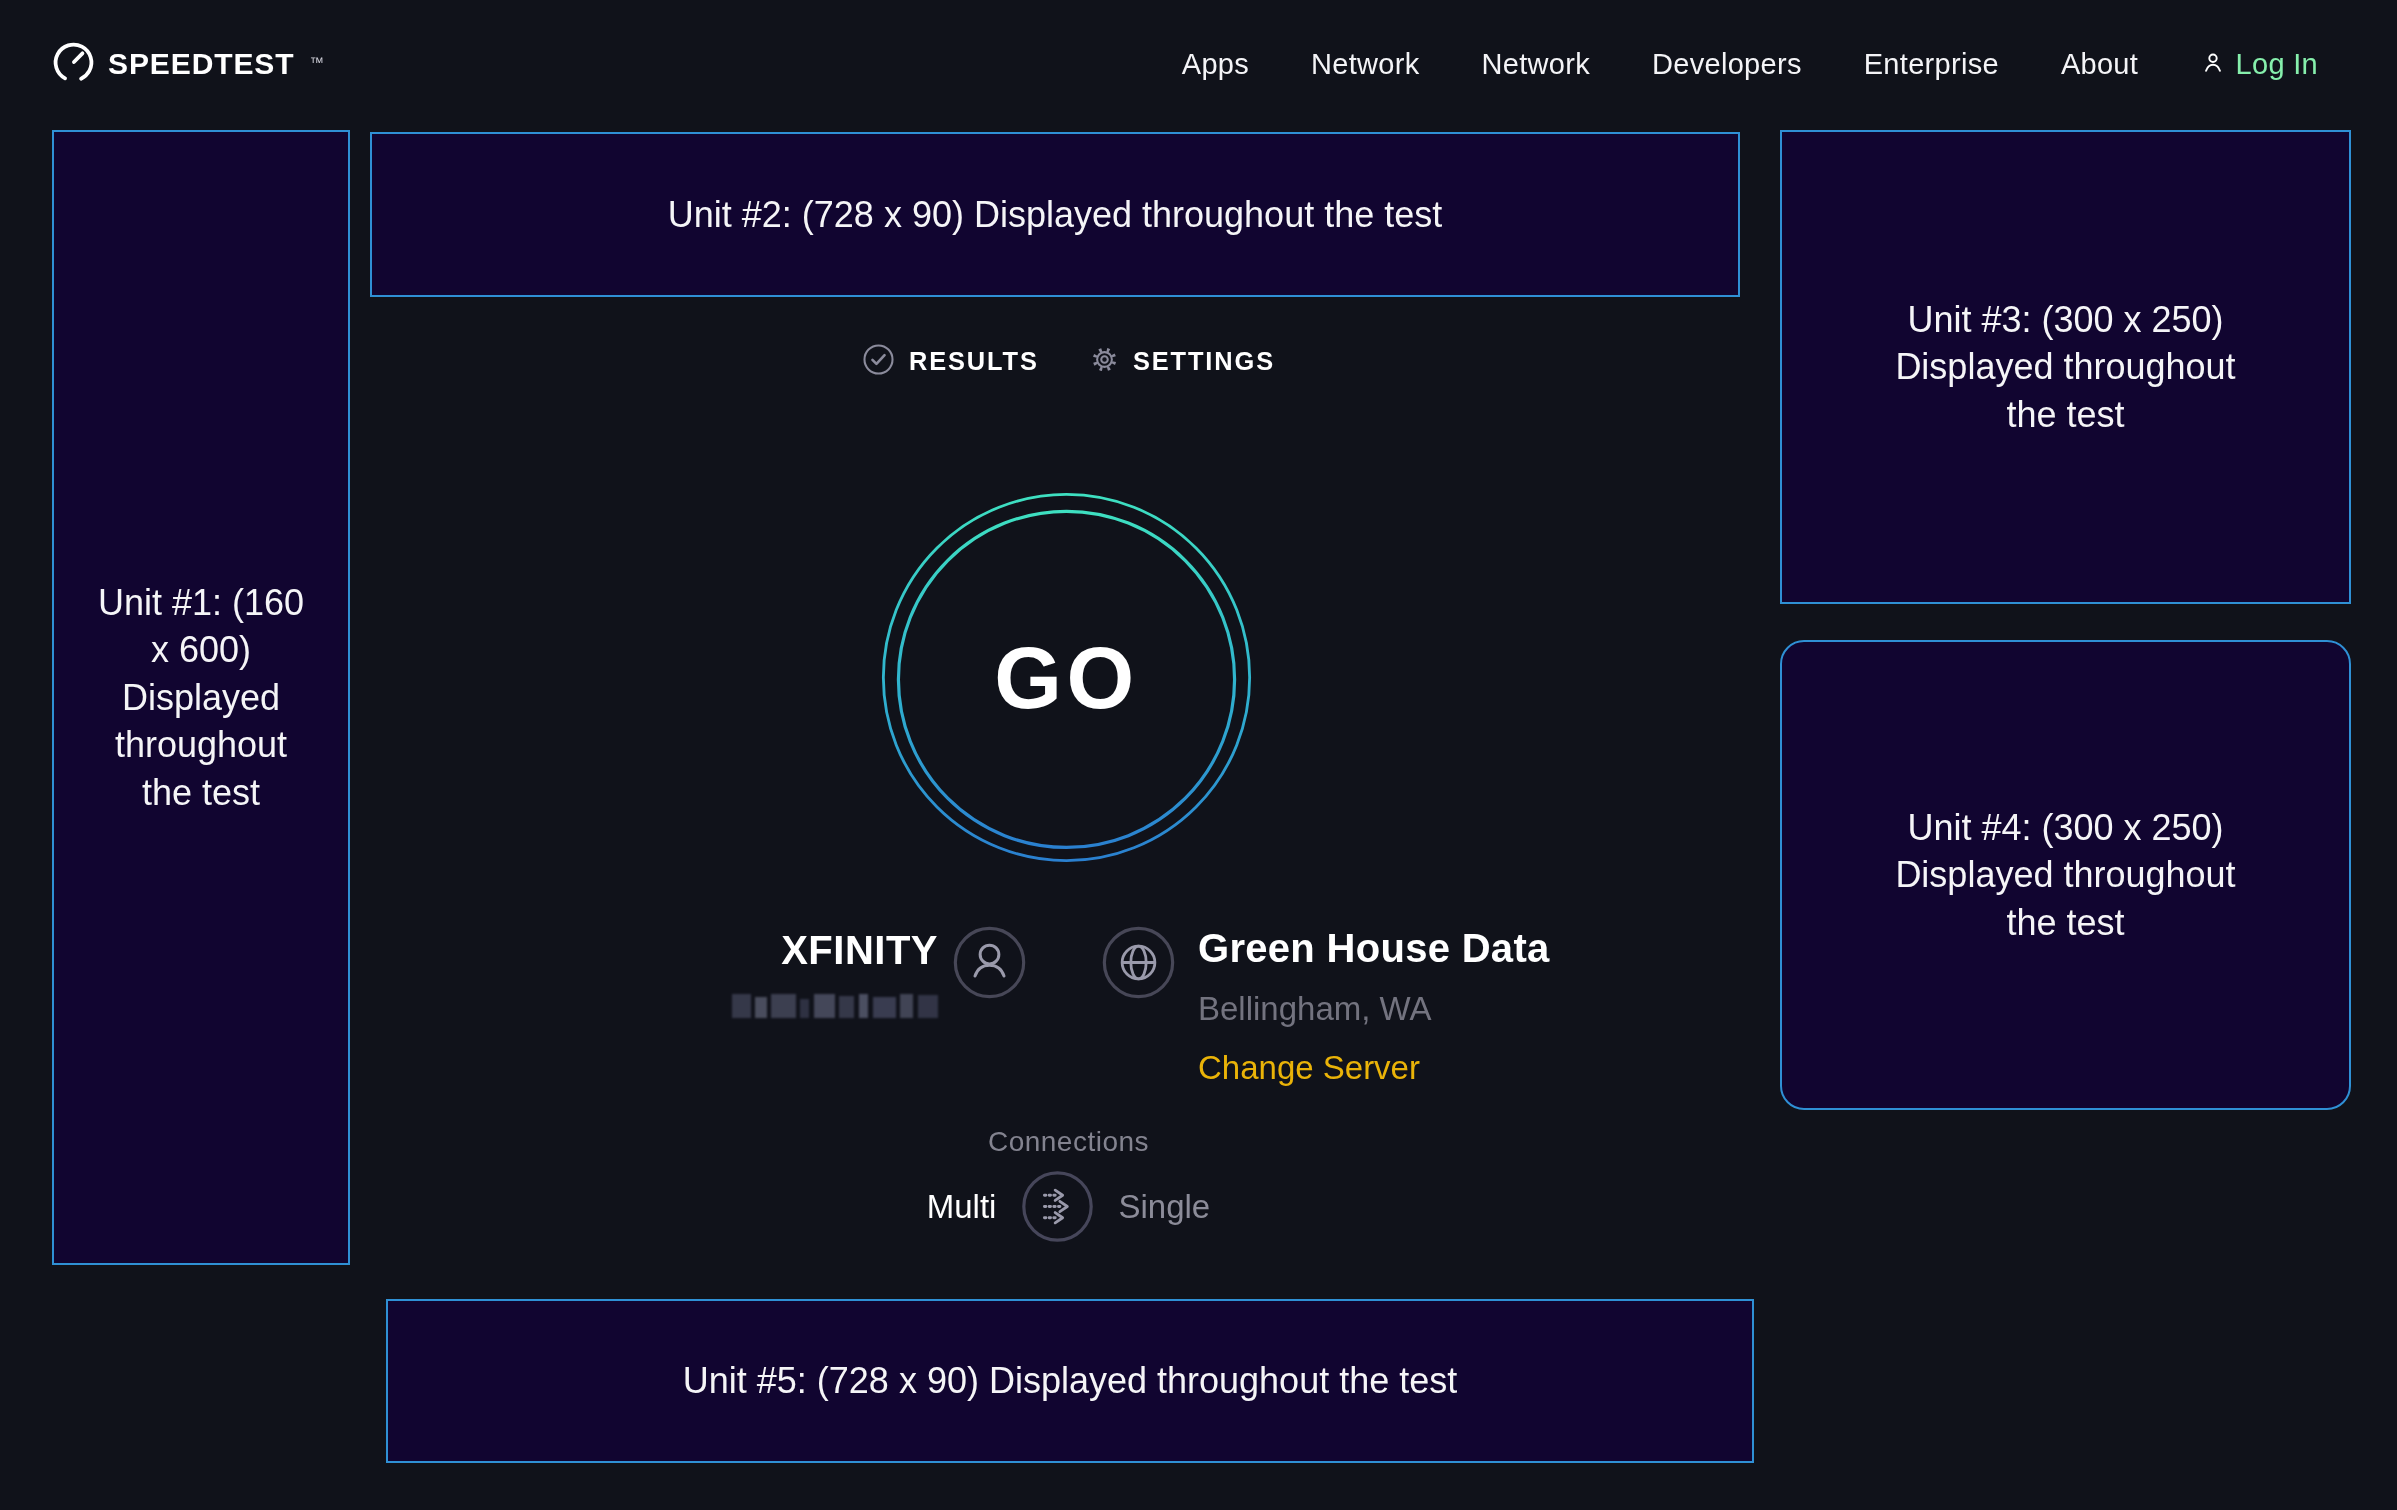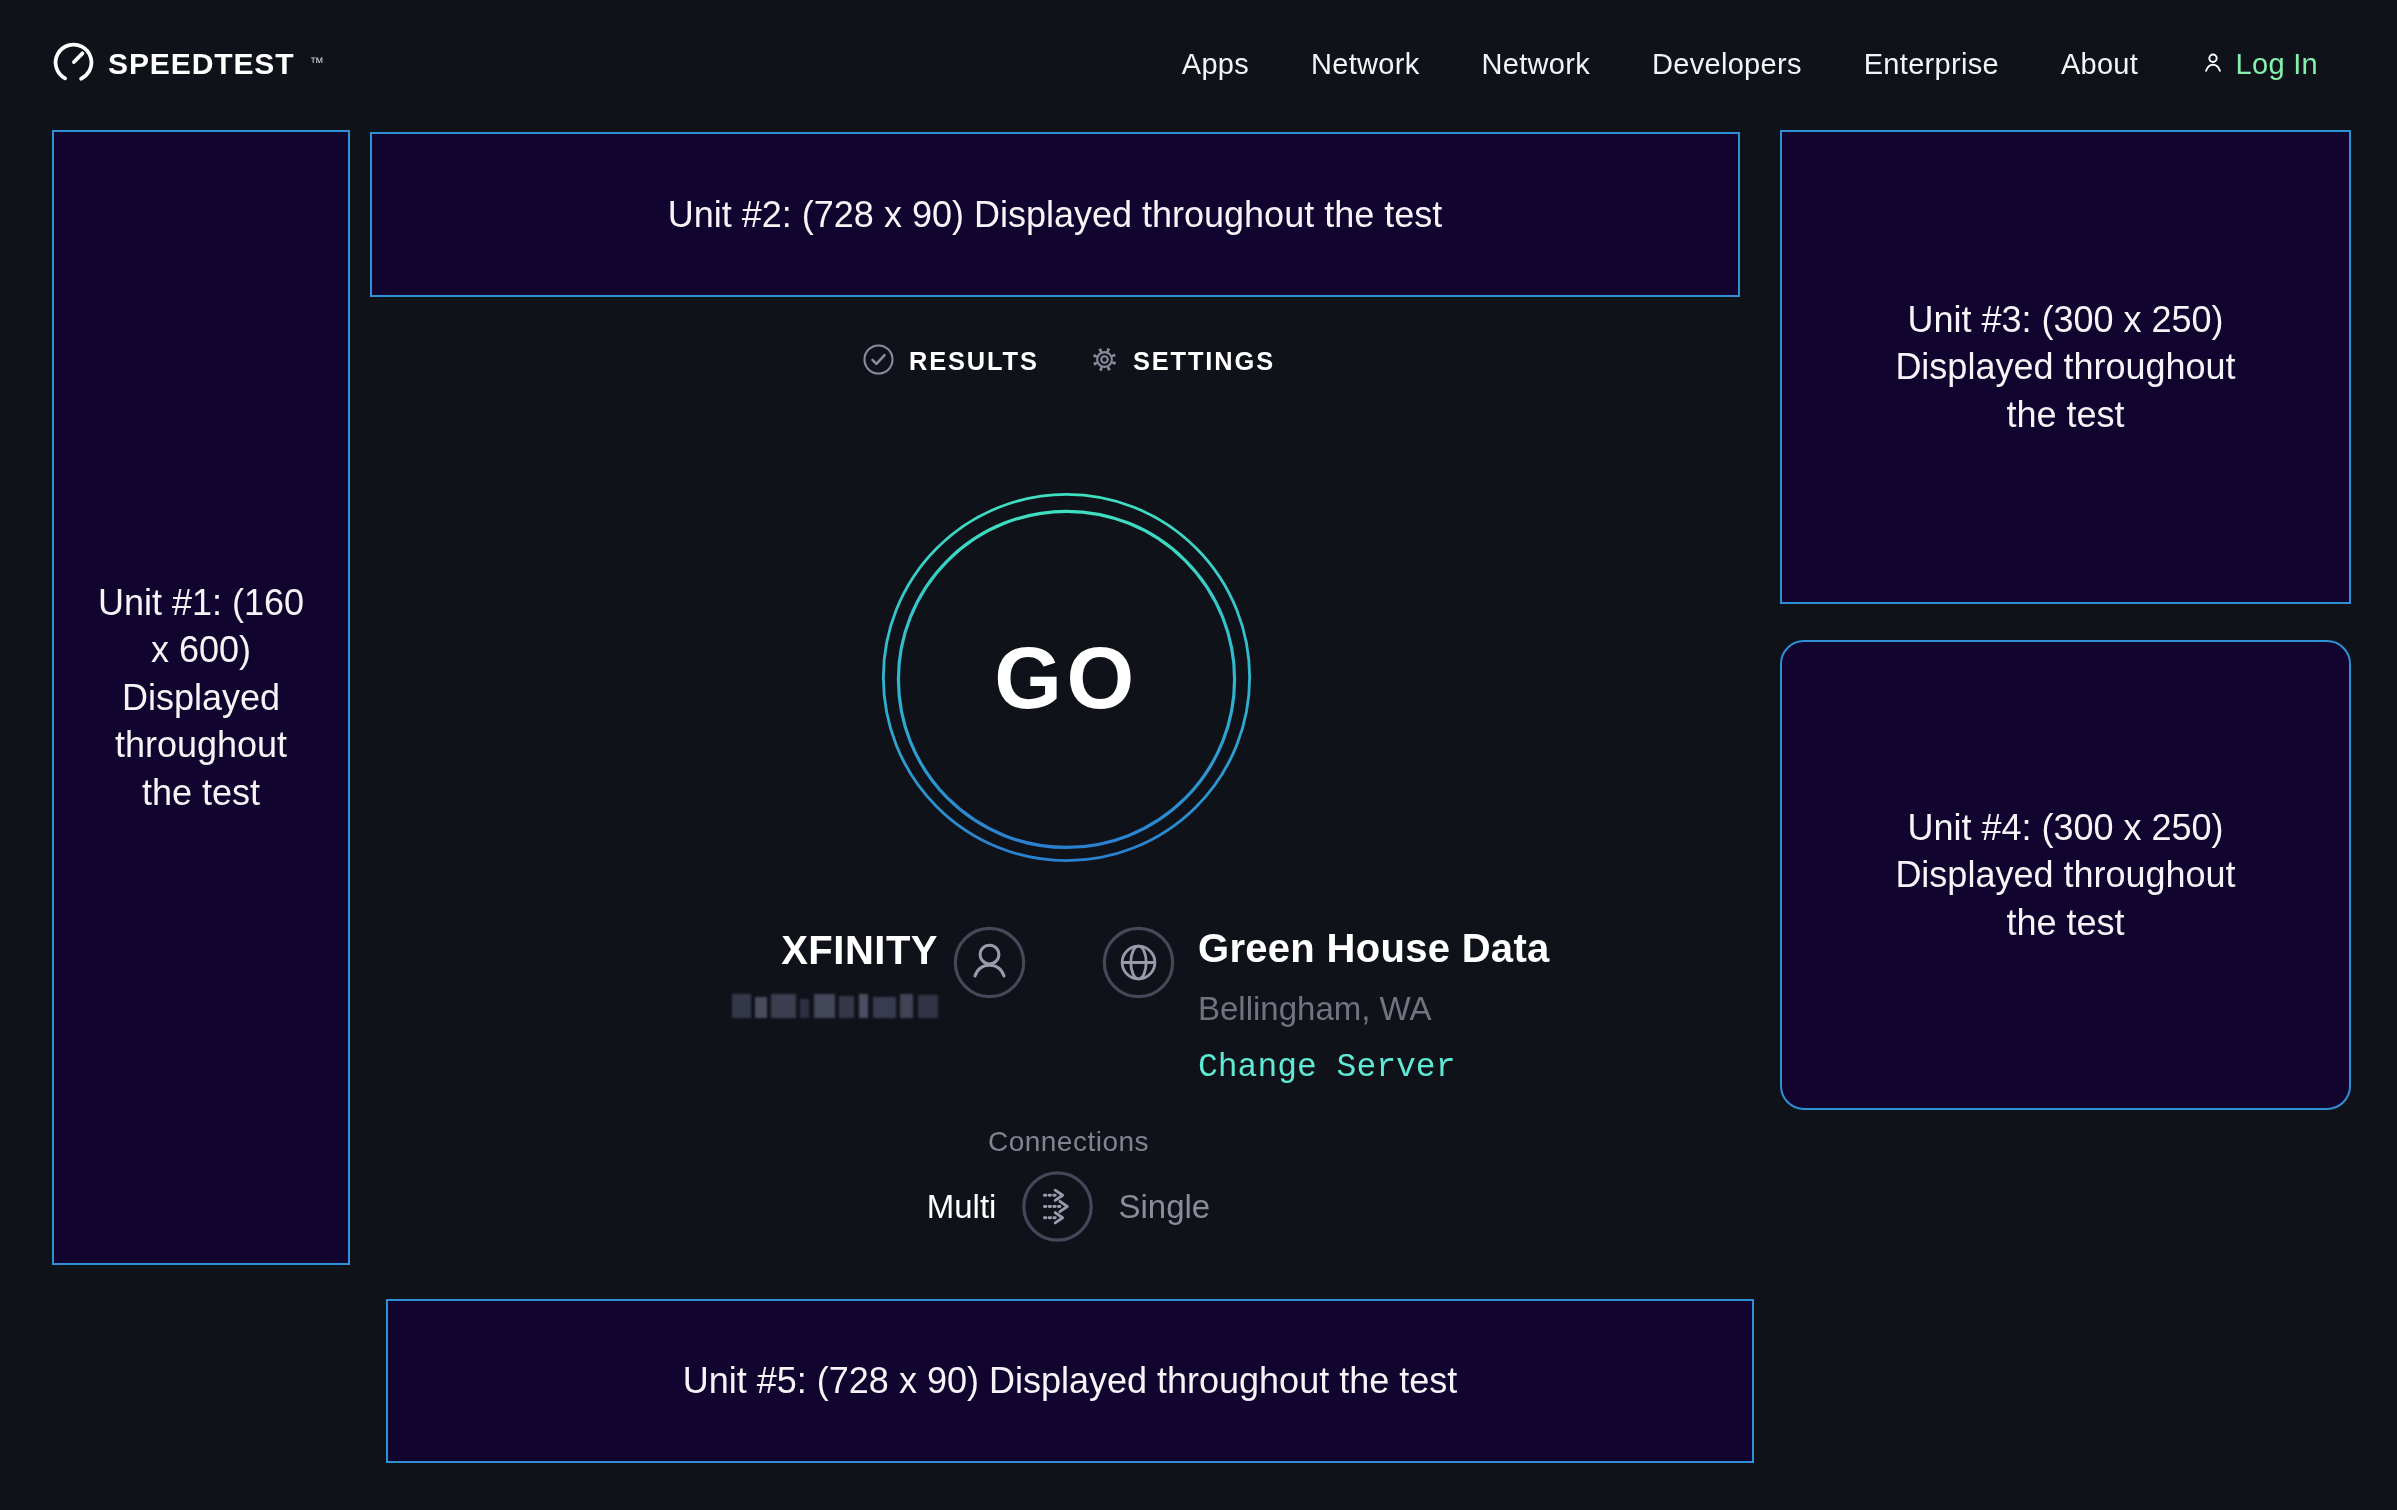--- a/index.html
+++ b/index.html
@@ -64,21 +64,21 @@
     position:absolute; top:72px; right:815px; height:28px;
     display:flex; align-items:flex-end; gap:4.7px; filter:blur(1.1px); opacity:.85;
   }
   .isp-ip i { display:block; background:#4a4d60; }
   .badge { position:absolute; }
   .badge-person { left:569px; top:7.5px; }
   .badge-globe  { left:718px; top:7.5px; }
   .server-info { position:absolute; left:814px; top:7.5px; display:flex; flex-direction:column; }
   .server-name { font-size:40px; font-weight:700; color:#fff; letter-spacing:0.3px; }
   .server-loc  { margin-top:19px; font-size:33px; color:#73737f; }
-  .server-change { margin-top:21px; font-size:33px; color:#5eead4; cursor:pointer;font-family:Liberation Mono, monospace; }
+  .server-change { margin-top:21px; font-size:33px; color:#eab308; cursor:pointer; }
 
   
   .connections { position:absolute; left:384px; top:1126px; width:1369px; text-align:center; }
   .conn-label { font-size:28px; color:#83838f; letter-spacing:0.5px; }
   .conn-row { margin-top:12.2px; display:flex; align-items:center; justify-content:center; gap:24.5px; }
   .conn-multi  { font-size:33px; color:#fff; cursor:pointer; }
   .conn-single { font-size:33px; color:#8c8c99; cursor:pointer; }
   .conn-toggle { width:73px; height:73px; cursor:pointer; display:block; }
 </style>
 </head>

